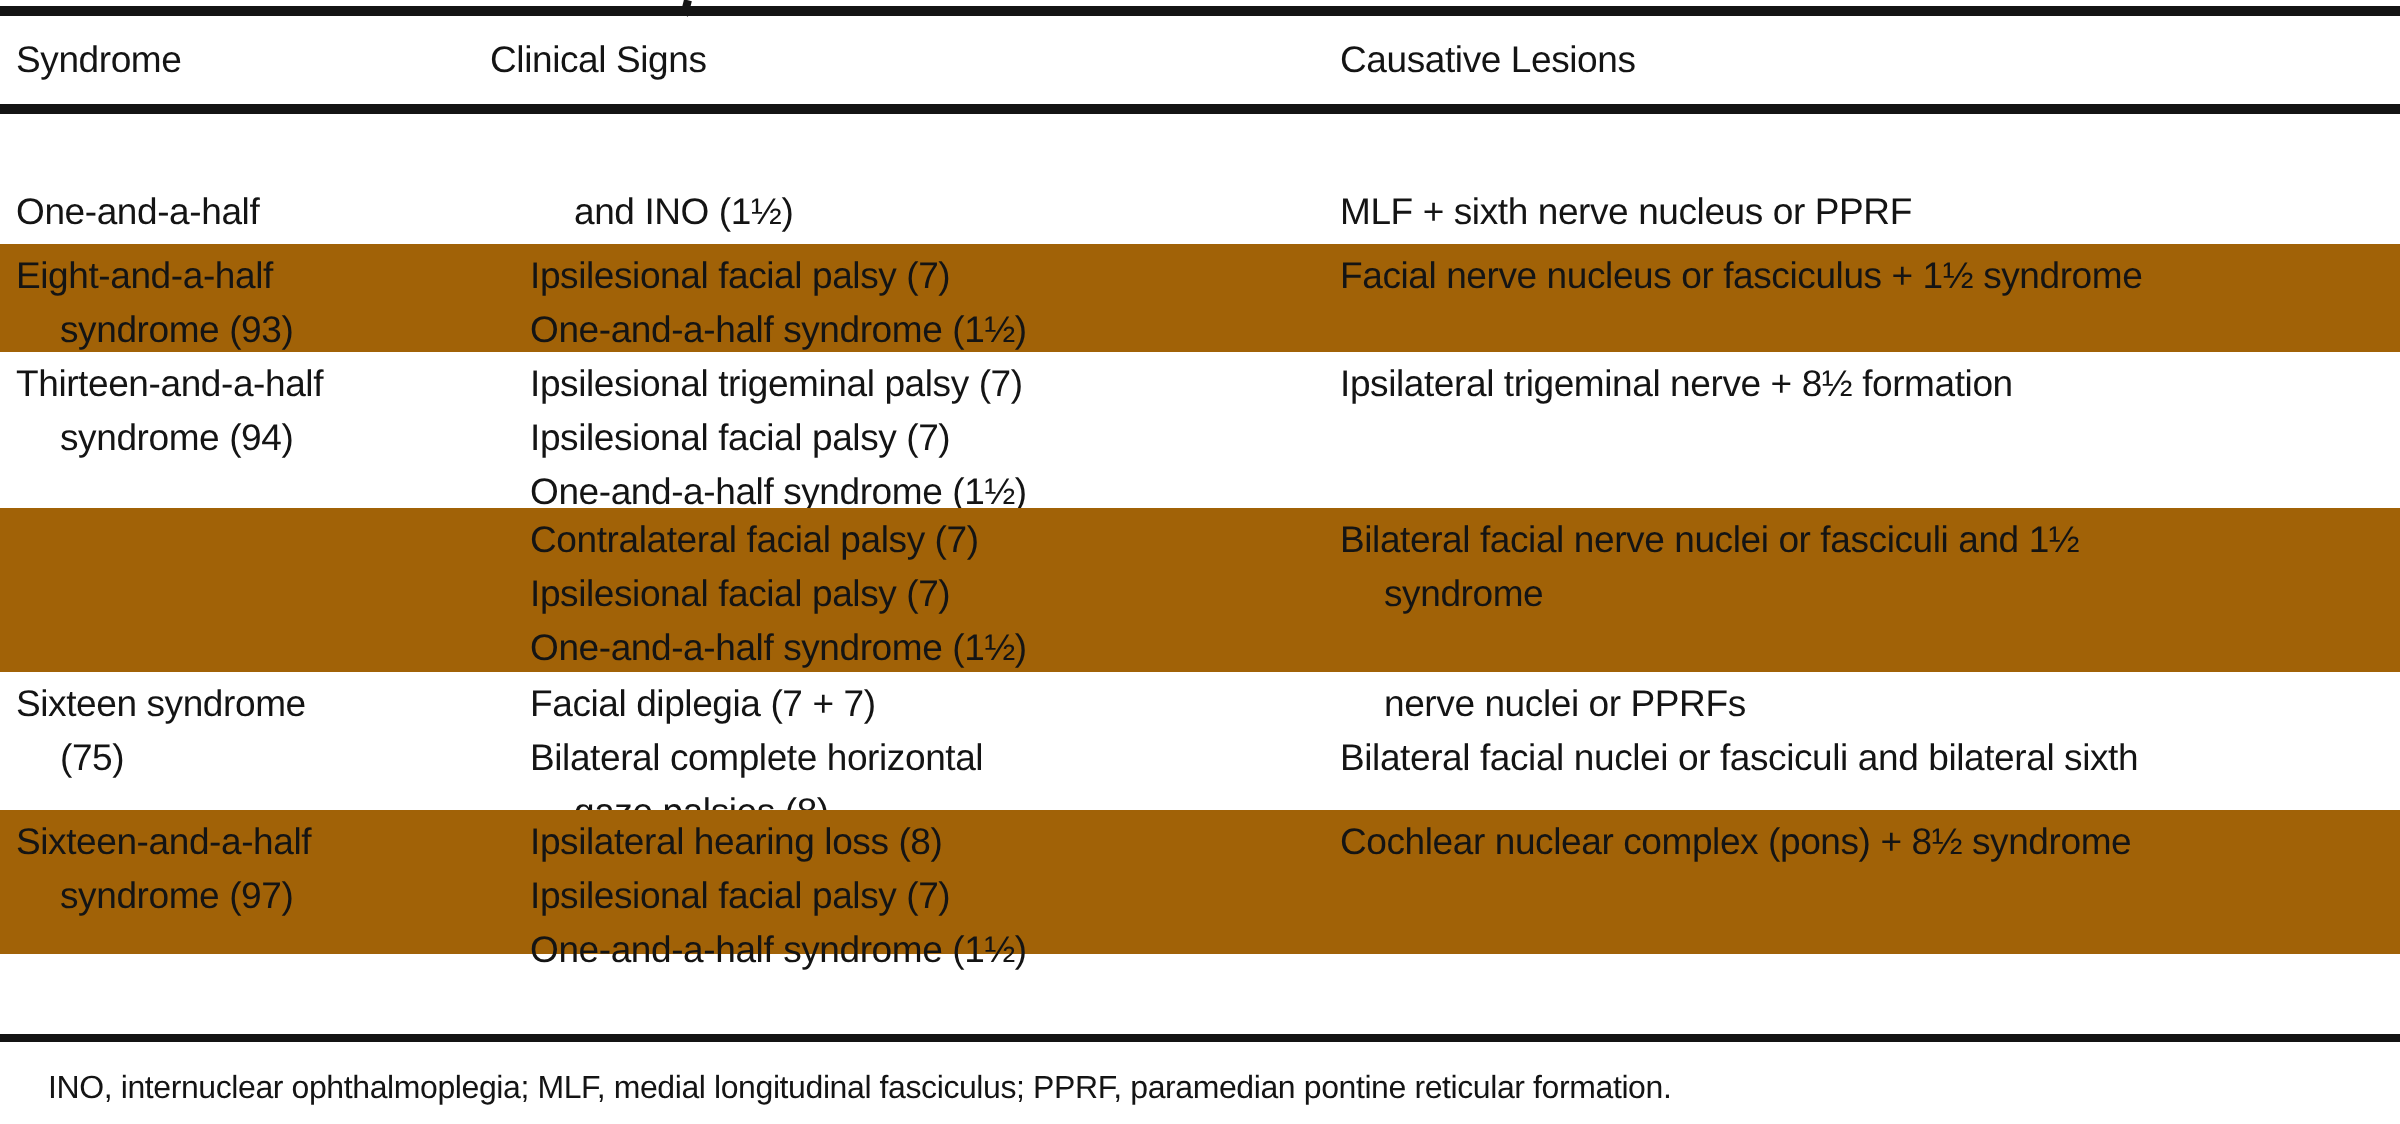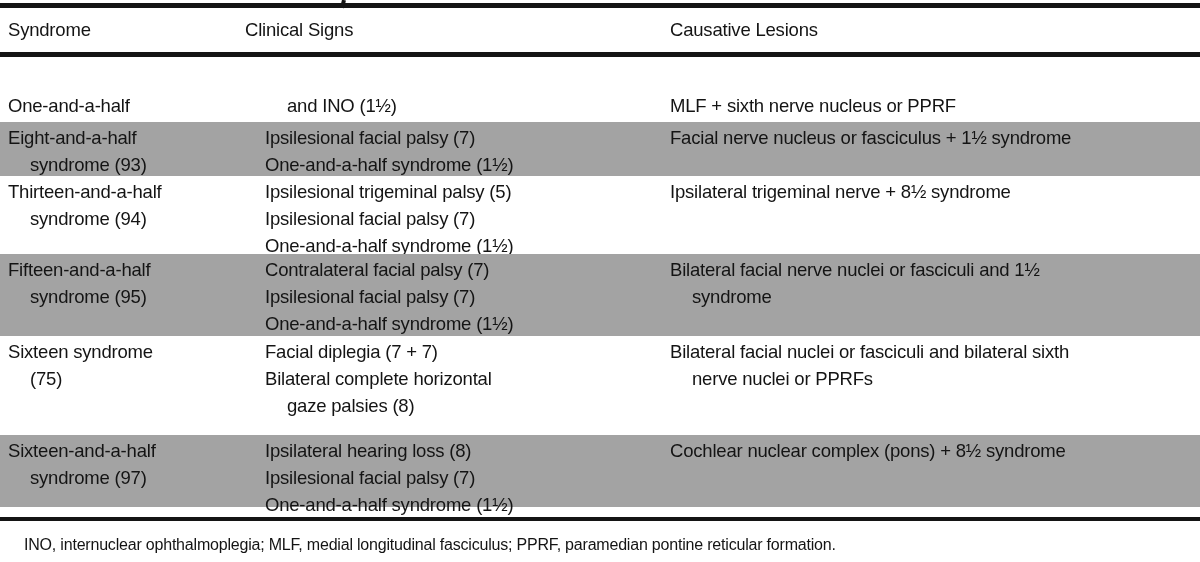--- a/index.html
+++ b/index.html
@@ -15,21 +15,21 @@
   .artifact{
     position:absolute;top:0;left:341px;width:4px;height:8px;background:#141414;
     border-bottom-left-radius:4px;transform:rotate(14deg);
   }
   .header{position:absolute;top:16px;left:0;width:1200px;height:30px;line-height:27px;}
   .h1{position:absolute;left:8px;}
   .h2{position:absolute;left:245px;width:375px;text-align:left;}
   .h3{position:absolute;left:670px;width:515px;}
   .tbody{position:absolute;top:58px;left:0;width:1200px;}
   .row{position:relative;width:1200px;}
-  .row.shade{background:#a3a3a3;}
+  .row.shade{background:#a16207;}
   .cell{position:absolute;top:2px;line-height:27px;white-space:nowrap;}
   .row-first .cell{top:10px;margin-top:24px;}
   .c1{left:8px;}
   .c2{left:265px;}
   .c3{left:670px;}
   .ln.cont{padding-left:22px;}
   .footnote{position:absolute;top:531px;left:24px;line-height:27px;font-size:16px;white-space:nowrap;}
 </style>
 </head>
 <body>
@@ -75,58 +75,54 @@
         <div class="ln">Facial nerve nucleus or fasciculus + 1½ syndrome</div>
       </div>
     </div>
 
     <div class="row" style="height:78px">
       <div class="cell c1">
         <div class="ln">Thirteen-and-a-half</div>
         <div class="ln cont">syndrome (94)</div>
       </div>
       <div class="cell c2">
-        <div class="ln">Ipsilesional trigeminal palsy (5)</div>
+        <div class="ln">Ipsilesional trigeminal palsy (7)</div>
         <div class="ln">Ipsilesional facial palsy (7)</div>
         <div class="ln">One-and-a-half syndrome (1½)</div>
       </div>
       <div class="cell c3">
-        <div class="ln">Ipsilateral trigeminal nerve + 8½ syndrome</div>
+        <div class="ln">Ipsilateral trigeminal nerve + 8½ formation</div>
       </div>
     </div>
 
     <div class="row shade" style="height:82px">
-      <div class="cell c1">
-        <div class="ln">Fifteen-and-a-half</div>
-        <div class="ln cont">syndrome (95)</div>
-      </div>
       <div class="cell c2">
         <div class="ln">Contralateral facial palsy (7)</div>
         <div class="ln">Ipsilesional facial palsy (7)</div>
         <div class="ln">One-and-a-half syndrome (1½)</div>
       </div>
       <div class="cell c3">
         <div class="ln">Bilateral facial nerve nuclei or fasciculi and 1½</div>
         <div class="ln cont">syndrome</div>
       </div>
     </div>
 
-    <div class="row" style="height:99px">
+    <div class="row" style="height:69px">
       <div class="cell c1">
         <div class="ln">Sixteen syndrome</div>
         <div class="ln cont">(75)</div>
       </div>
       <div class="cell c2">
         <div class="ln">Facial diplegia (7 + 7)</div>
         <div class="ln">Bilateral complete horizontal</div>
         <div class="ln cont">gaze palsies (8)</div>
       </div>
       <div class="cell c3">
+        <div class="ln cont">nerve nuclei or PPRFs</div>
         <div class="ln">Bilateral facial nuclei or fasciculi and bilateral sixth</div>
-        <div class="ln cont">nerve nuclei or PPRFs</div>
       </div>
     </div>
 
     <div class="row shade" style="height:72px">
       <div class="cell c1">
         <div class="ln">Sixteen-and-a-half</div>
         <div class="ln cont">syndrome (97)</div>
       </div>
       <div class="cell c2">
         <div class="ln">Ipsilateral hearing loss (8)</div>

